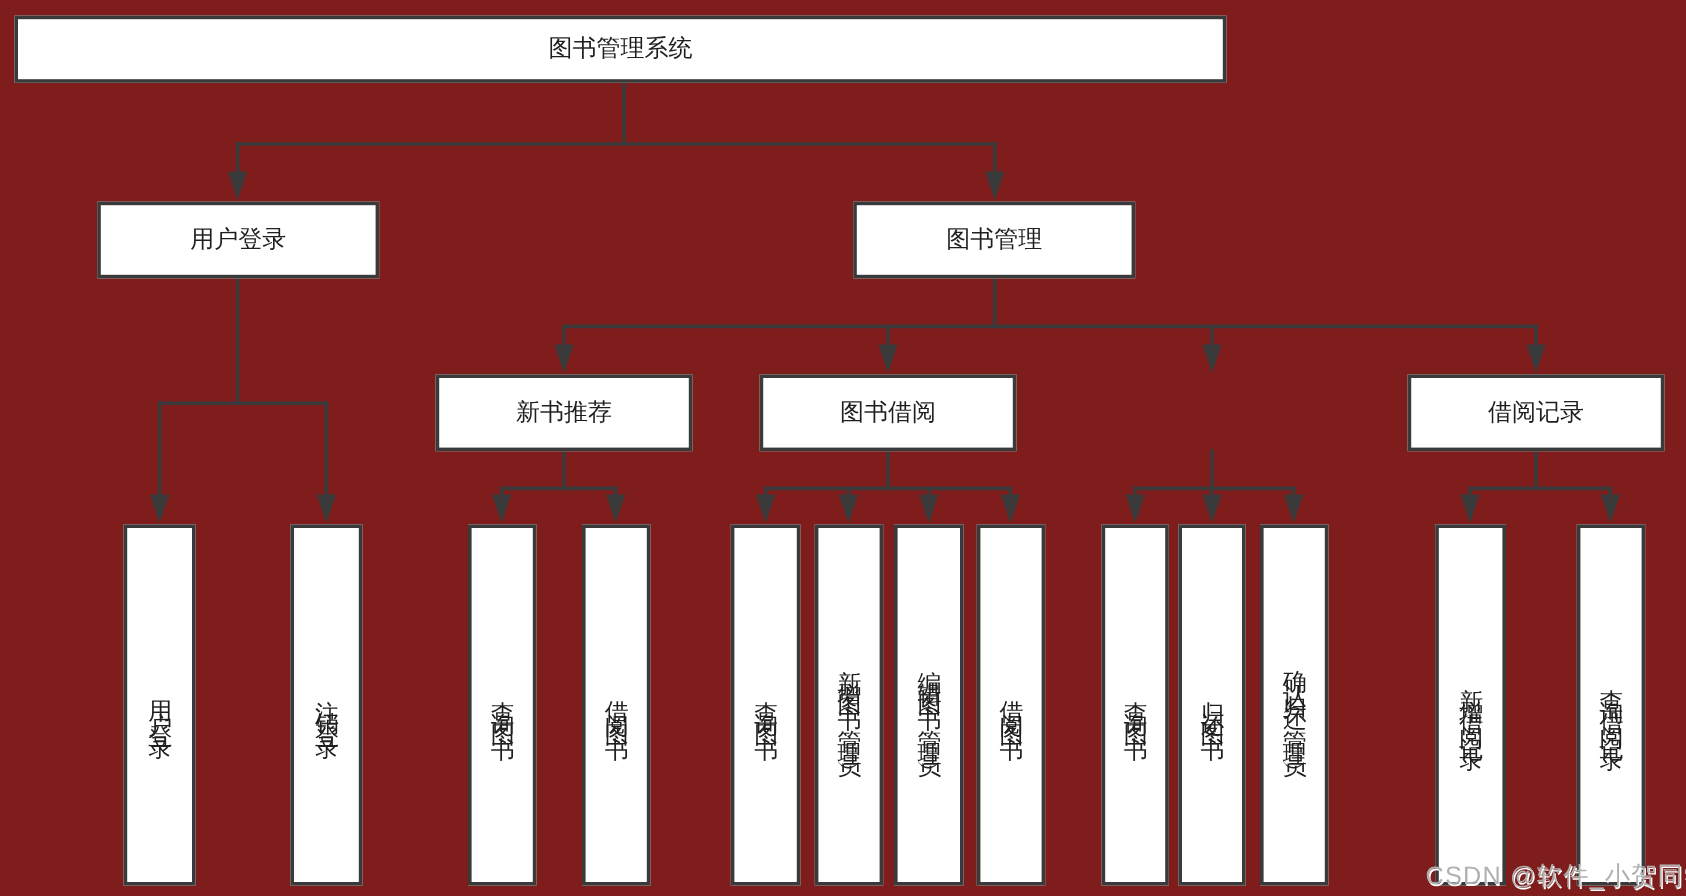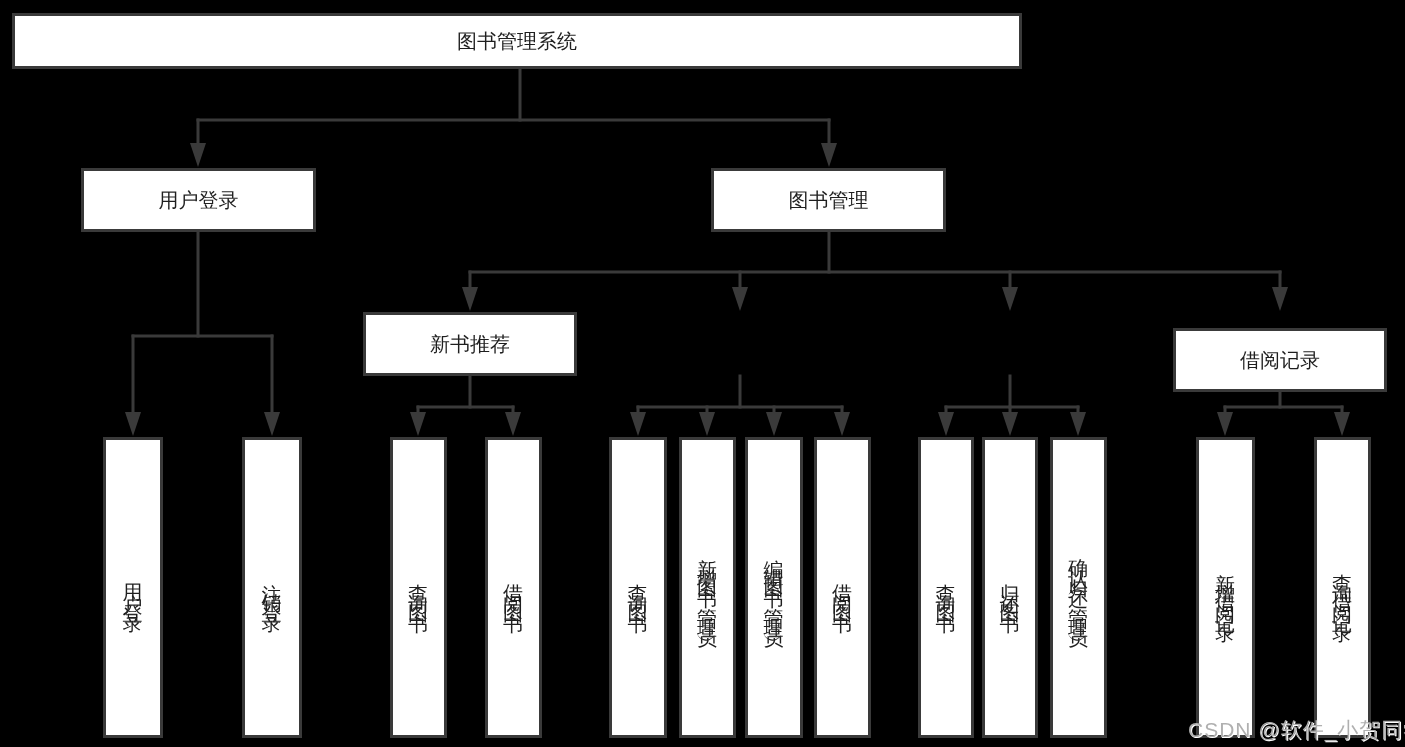--- a/index.html
+++ b/index.html
@@ -1,20 +1,20 @@
 <!DOCTYPE html>
 <html><head>
 <meta charset="utf-8">
 <title>图书管理系统</title>
 <style>
   html,body{margin:0;padding:0;background:#ffffff;}
   .stage{
     position:relative;
     width:1405px;height:747px;
-    background:#000000;
+    background:#7f1d1d;
     font-family:"Liberation Sans","DejaVu Sans",sans-serif;
     overflow:hidden;
   }
   svg.wires{position:absolute;left:0;top:0;}
   svg.wires line{stroke:#3a3a3a;stroke-width:3;stroke-linecap:square;}
   svg.wires polygon{fill:#3a3a3a;stroke:none;}
   .box{
     position:absolute;
     box-sizing:border-box;
     border:3px solid #3a3a3a;
@@ -115,21 +115,24 @@
   <div class="box" style="left:81px;top:168px;width:235px;height:64px;">
     <span>用户登录</span>
   </div>
   <div class="box" style="left:363px;top:312px;width:214px;height:64px;">
     <span>新书推荐</span>
   </div>
 
   <div class="box" style="left:711px;top:168px;width:235px;height:64px;">
     <span>图书管理</span>
   </div>
-  <div class="box" style="left:1173px;top:328px;width:214px;height:64px;">
+  <div class="box" style="left:633px;top:312px;width:214px;height:64px;">
+    <span>图书借阅</span>
+  </div>
+  <div class="box" style="left:1173px;top:312px;width:214px;height:64px;">
     <span>借阅记录</span>
   </div>
 
   <div class="box leaf" style="left:103px;top:437px;width:60px;height:301px;">
     <span>用户登录</span>
   </div>
   <div class="box leaf" style="left:242px;top:437px;width:60px;height:301px;">
     <span>注销登录</span>
   </div>
 

